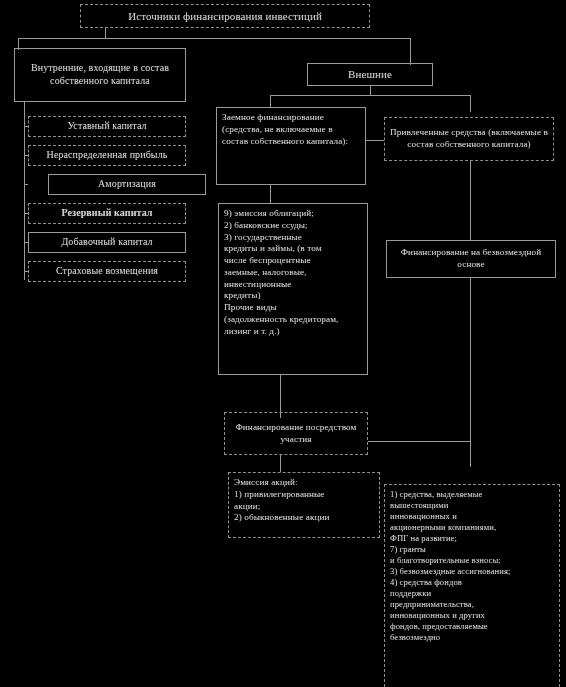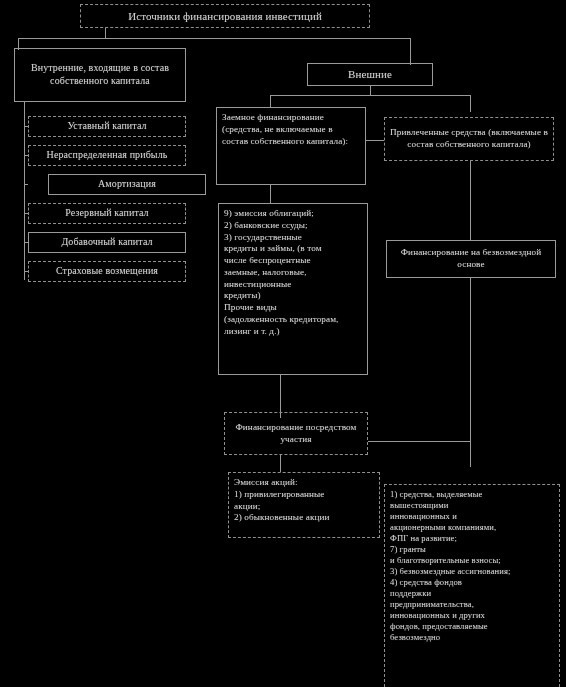--- a/index.html
+++ b/index.html
@@ -90,21 +90,21 @@
   </div>
   <div class="line hl" style="left:24px;top:155px;width:4px;height:1px;"></div>
 
   <div class="box solid t-center fs10" style="left:28px;top:174px;width:158px;height:21px;margin-left:20px;">
     <div class="inner">
         <span class="row">Амортизация</span>
       </div>
   </div>
   <div class="line hl" style="left:24px;top:184px;width:4px;height:1px;"></div>
 
-  <div class="box dashed t-center fs10" style="left:28px;top:203px;width:158px;height:21px;">
+  <div class="box dashed t-center fs10" style="left:28px;top:203px;width:158px;height:21px;font-weight:bold;">
     <div class="inner">
         <span class="row">Резервный капитал</span>
       </div>
   </div>
   <div class="line hl" style="left:24px;top:213px;width:4px;height:1px;"></div>
 
   <div class="box solid t-center fs10" style="left:28px;top:232px;width:158px;height:21px;">
     <div class="inner">
         <span class="row">Добавочный капитал</span>
       </div>

